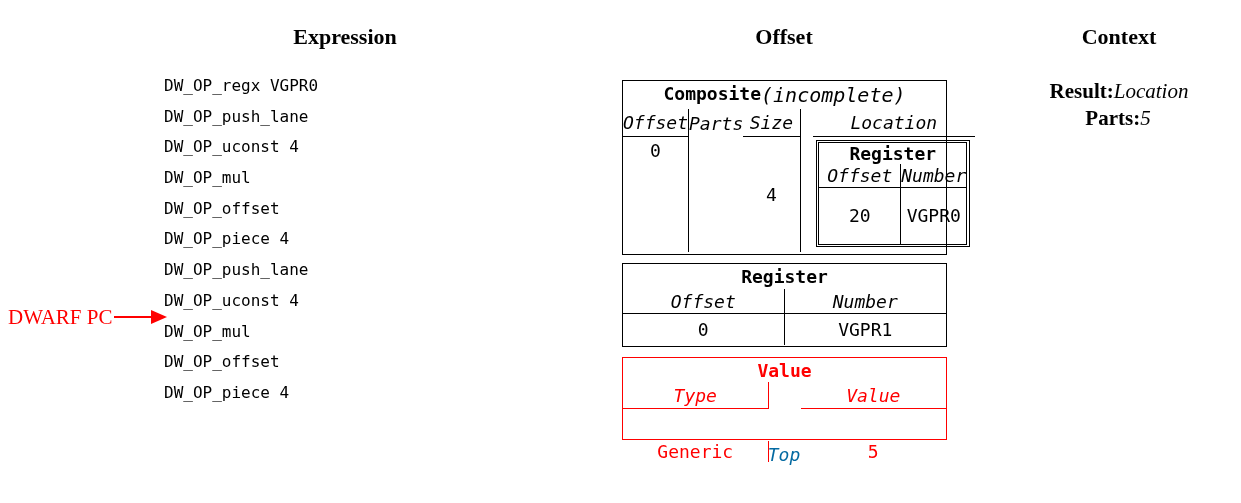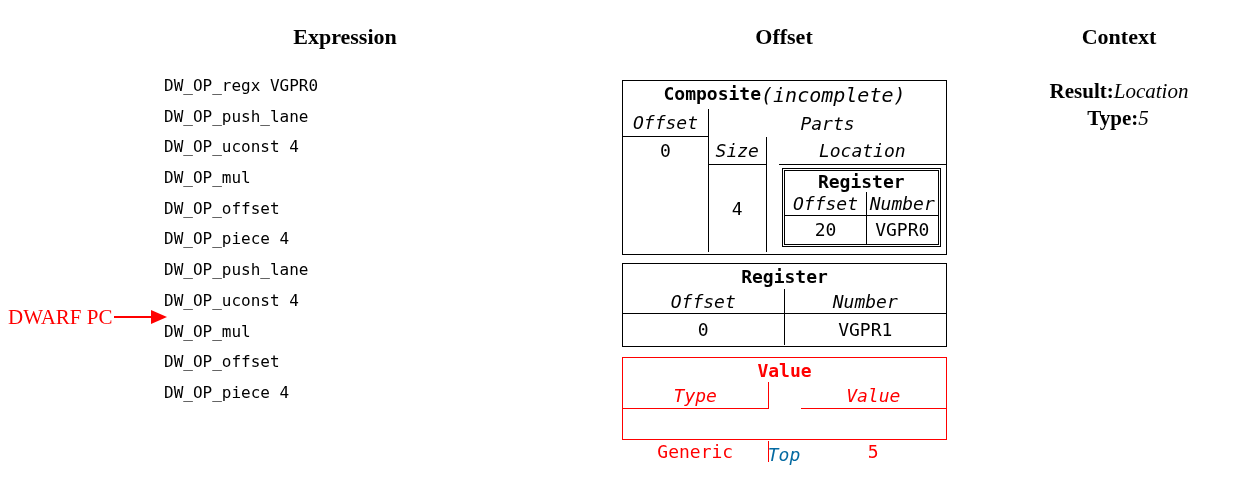--- a/index.html
+++ b/index.html
@@ -25,21 +25,21 @@
   .cc{display:flex;align-items:center;justify-content:center;text-align:center;}
   .it{font-style:italic;}
   .bd{font-weight:bold;}
   #composite-box{top:80px;height:175px;}
   .c-title{height:26px;display:flex;align-items:flex-start;justify-content:center;padding-top:2px;}
   .c-title .qual{font-style:italic;font-size:20px;}
   .c-body{display:flex;height:143px;}
   .c-offset-col{width:85px;border-right:1.5px solid #000;display:flex;flex-direction:column;}
   .c-offset-h{height:26.5px;border-bottom:1.5px solid #000;}
   .c-offset-v{height:28px;}
-  .c-parts-col{flex:1;display:flex;flex-direction:column;}
+  .c-parts-col{flex:1;display:flex;flex-direction:row;}
   .c-parts-h{height:28px;}
   .c-sub{flex:1;display:flex;min-height:0;gap:12px;}
   .c-size-col{width:56.5px;border-right:1.5px solid #000;display:flex;flex-direction:column;}
   .c-size-h{height:26.5px;border-bottom:1.5px solid #000;}
   .c-size-v{flex:1;}
   .c-loc-col{flex:1;display:flex;flex-direction:column;min-width:0;}
   .c-loc-h{height:26.5px;border-bottom:1.5px solid #000;}
   .c-loc-content{flex:1;padding:3px 5px 5px 3px;min-height:0;}
   .nested-reg{height:100%;box-sizing:border-box;border:1.5px solid #000;padding:1.5px;}
   .nested-inner{height:100%;box-sizing:border-box;border:1.5px solid #000;display:flex;flex-direction:column;}
@@ -160,16 +160,16 @@
       <div class="cc">5</div>
     </div>
   </div>
 
   <div id="stack-top-label">Top</div>
 
   <div class="ctx-line" id="ctx-result">
     <span class="ctx-label">Result:</span><span class="ctx-value">Location</span>
   </div>
   <div class="ctx-line" id="ctx-lane">
-    <span class="ctx-label">Type:</span><span class="ctx-value">5</span>
+    <span class="ctx-label">Parts:</span><span class="ctx-value">5</span>
   </div>
 
 </div>
 
 </body></html>

